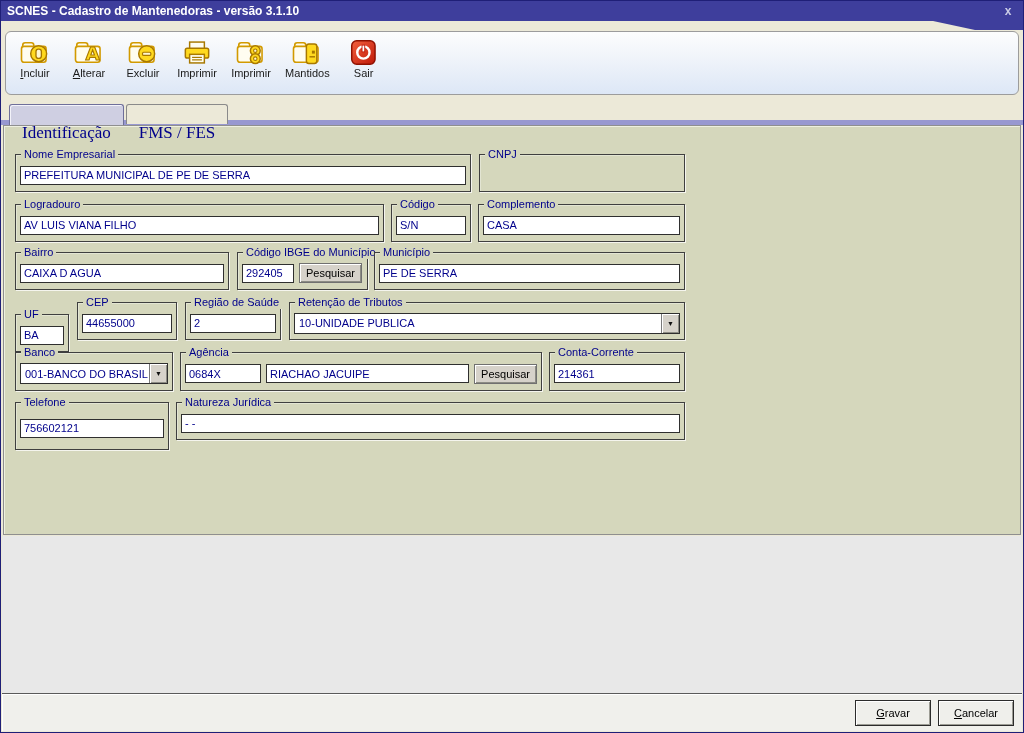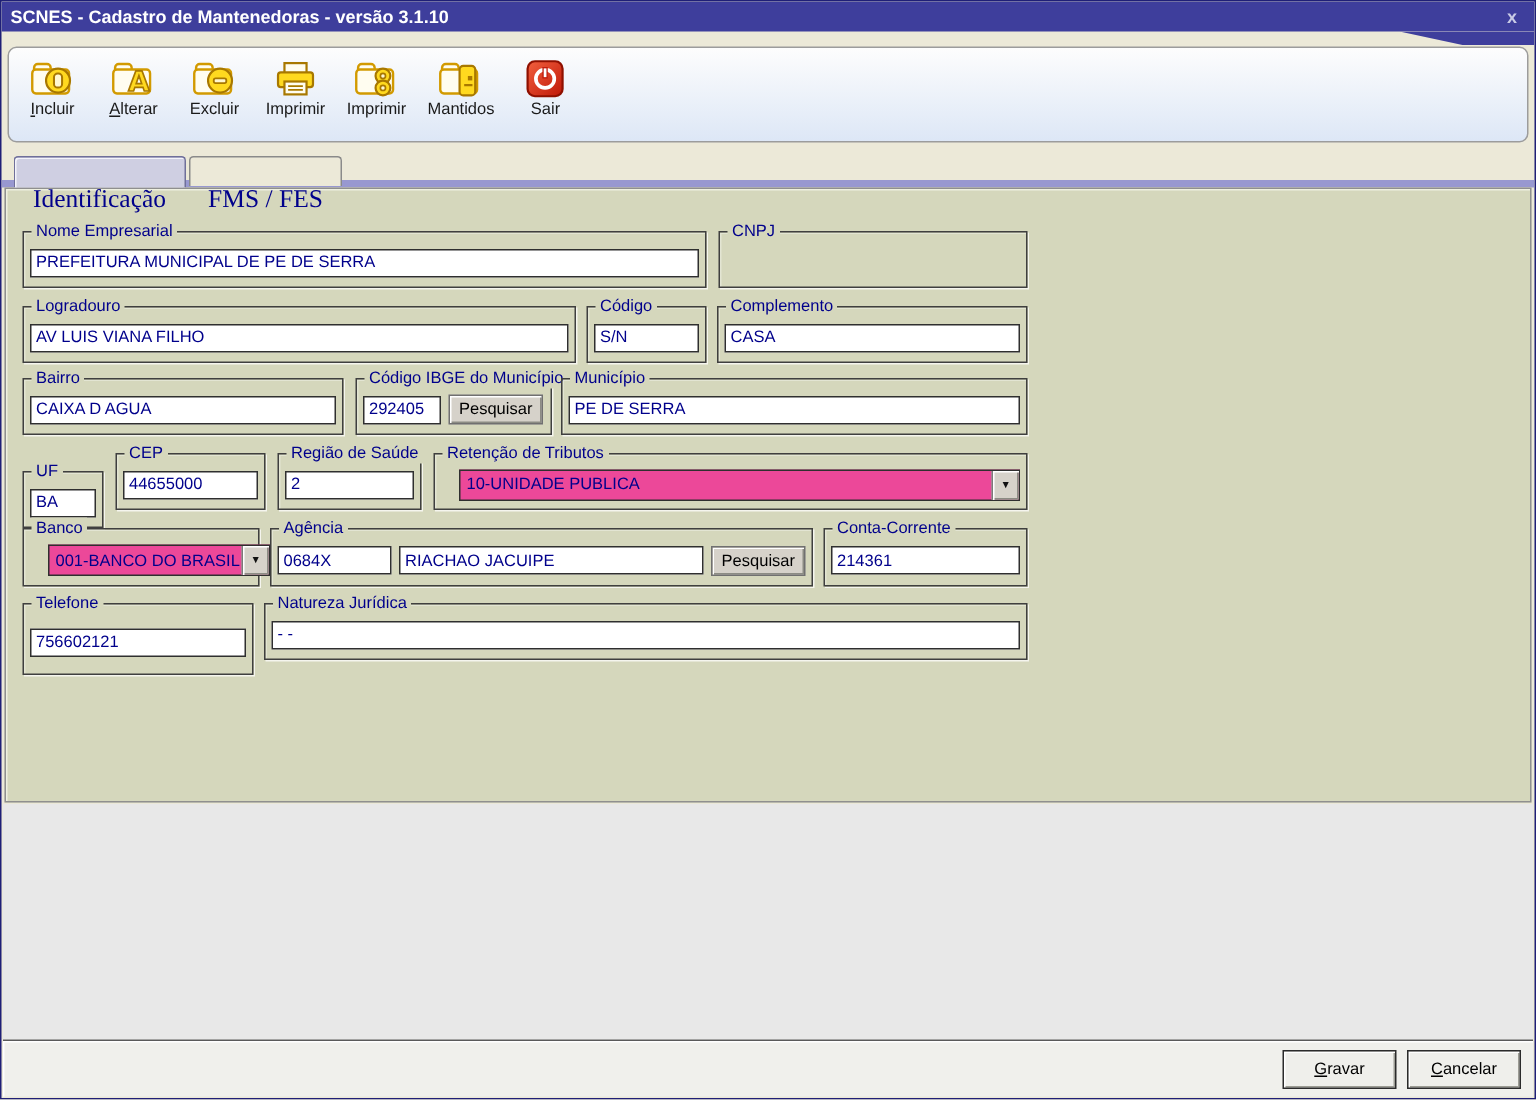--- a/index.html
+++ b/index.html
@@ -74,22 +74,22 @@
     font-family:"Liberation Sans", sans-serif;
     font-size:11px; color:#00008b; padding:1px 3px; width:100%;
   }
   .btn-sm {
     height:20px; background:#d6d2ca; border:1px solid #707070;
     box-shadow:inset 1px 1px 0 #fff, inset -1px -1px 0 #8c8c84;
     font-family:"Liberation Sans", sans-serif;
     font-size:11px; color:#000; padding:0 6px; white-space:nowrap; flex:none;
   }
   .combo {
-    height:21px; background:#ec4899; border:1px solid #2f2f2f;
-    display:flex; align-items:center; width:100%;margin-left:12px;
+    height:21px; background:#ffffff; border:1px solid #2f2f2f;
+    display:flex; align-items:center; width:100%;
   }
   .combo .combo-text { flex:1; font-size:11px; color:#00008b; padding:0 4px; white-space:nowrap; overflow:hidden; }
   .combo .combo-arrow {
     width:18px; align-self:stretch; background:#d6d2ca; border-left:1px solid #7a7a7a;
     box-shadow:inset 1px 1px 0 #fff, inset -1px -1px 0 #8c8c84;
     display:flex; align-items:center; justify-content:center;
     font-size:7px; color:#111;
   }
   
   .lower { position:absolute; top:535px; left:1px; right:1px; bottom:1px; background:#e8e8e8; }

